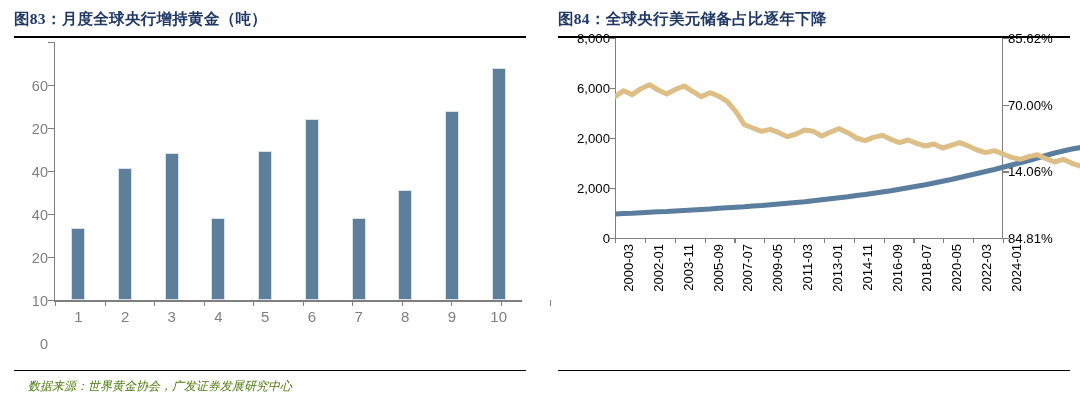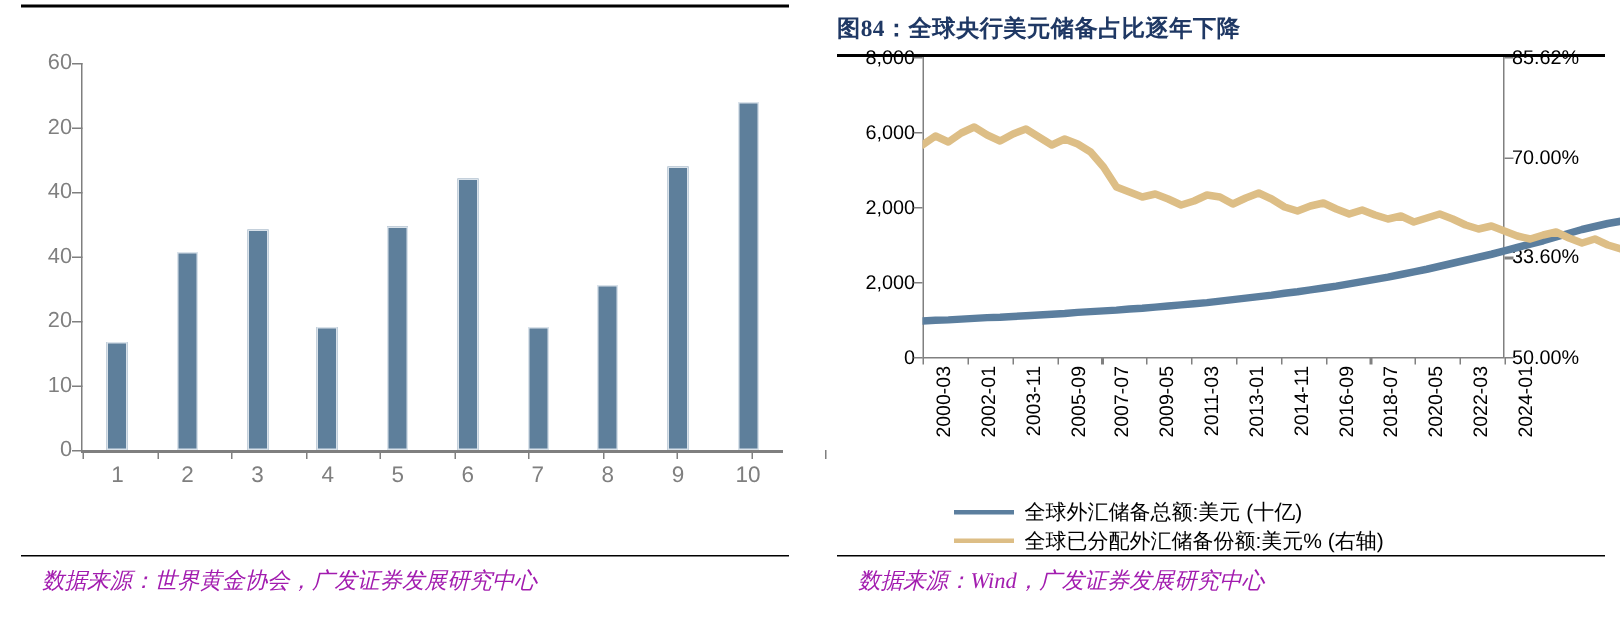--- a/index.html
+++ b/index.html
@@ -19,30 +19,30 @@
     letter-spacing:0.3px;
     padding-top:9px;height:24px;white-space:nowrap;
   }
   .rule-top{border-top:2.2px solid #000;margin-top:3px;}
   .rule-bottom{border-top:1.6px solid #000;}
 
   .plot-area{position:absolute;left:0;right:0;top:34px;bottom:47px;}
 
   .src{
     font-family:"Liberation Serif","DejaVu Serif",serif;
-    font-size:15px;color:#a21caf;font-style:italic;
+    font-size:12px;color:#4d7c0f;font-style:italic;
     padding-top:7px;padding-left:14px;white-space:nowrap;
   }
   .src-wrap{position:absolute;left:0;right:0;bottom:0;height:47px;}
 
   
   .bc{position:absolute;inset:0;}
   .bc-ylabels{position:absolute;left:0;top:8px;width:34px;height:258px;}
   .bc-ylab{position:absolute;right:0;transform:translateY(-50%);
-    font-size:14.5px;color:#7F7F7F;text-align:right;white-space:nowrap;}
+    font-size:14.5px;color:#7F7F7F;text-align:right;white-space:nowrap;margin-top:44px;}
   .bc-axis-v{position:absolute;left:40px;top:8px;width:1.4px;height:258px;background:#7F7F7F;}
   .bc-tick{position:absolute;left:33.5px;width:7px;height:1.4px;background:#7F7F7F;}
   .bc-axis-h{position:absolute;left:40px;top:266px;height:1.6px;background:#7F7F7F;right:4px;}
   .bc-xtick{position:absolute;top:266px;width:1.3px;height:6px;background:#7F7F7F;}
   .bc-plot{position:absolute;left:41px;right:4px;top:8px;height:258px;}
   .bar{position:absolute;bottom:0;background:#5E7F9B;border:1px solid #d9e2ea;box-sizing:border-box;}
   .bc-xlabels{position:absolute;left:41px;right:4px;top:274px;height:26px;}
   .bc-xlab{position:absolute;transform:translateX(-50%);
     font-size:15px;color:#7F7F7F;white-space:nowrap;}
 
@@ -70,20 +70,21 @@
   .leg-line{width:40px;height:3.2px;margin-right:7px;flex:0 0 auto;}
   .leg-txt{font-size:14px;color:#000;white-space:nowrap;}
 </style>
 </head>
 <body>
 
 <div class="sheet">
 
   <div class="panel left">
     <div class="panel-inner">
+      <div class="fig-title">图83：月度全球央行增持黄金（吨）</div>
       <div class="rule-top"></div>
 
       <div class="plot-area">
         <div class="bc" id="bc-root">
           <div class="bc-ylabels">
               <div class="bc-ylab" style="top: 258px;">0</div>
               <div class="bc-ylab" style="top: 215px;">10</div>
               <div class="bc-ylab" style="top: 172px;">20</div>
               <div class="bc-ylab" style="top: 129px;">40</div>
               <div class="bc-ylab" style="top: 86px;">40</div>
@@ -152,22 +153,22 @@
       <div class="plot-area">
         <div class="lc" id="lc-root">
           <div class="lc-yl">
               <div class="lc-lab l" style="top: 200px;">0</div>
               <div class="lc-lab l" style="top: 150px;">2,000</div>
               <div class="lc-lab l" style="top: 100px;">2,000</div>
               <div class="lc-lab l" style="top: 50px;">6,000</div>
               <div class="lc-lab l" style="top: 0px;">8,000</div>
             </div>
           <div class="lc-yr">
-              <div class="lc-lab r" style="top: 200px;">50.00%</div>
-              <div class="lc-lab r" style="top: 133.333px;">33.60%</div>
+              <div class="lc-lab r" style="top: 200px;">84.81%</div>
+              <div class="lc-lab r" style="top: 133.333px;">14.06%</div>
               <div class="lc-lab r" style="top: 66.6667px;">70.00%</div>
               <div class="lc-lab r" style="top: 0px;">85.62%</div>
             </div>
           <div class="lc-axis left"></div>
           <div class="lc-axis right"></div>
           <div class="lc-base"></div>
           <svg class="lc-svg" id="lc-svg" preserveAspectRatio="none" viewBox="0 0 1000 200">
               <polyline points="0.00,176.00 8.62,175.50 17.24,175.25 25.86,174.75 34.48,174.25 43.10,173.75 51.72,173.50 60.34,173.00 68.97,172.50 77.59,172.00 86.21,171.50 94.83,171.00 103.45,170.25 112.07,169.75 120.69,169.25 129.31,168.75 137.93,168.00 146.55,167.50 155.17,166.75 163.79,166.00 172.41,165.25 181.03,164.50 189.66,163.75 198.28,162.75 206.90,161.75 215.52,160.75 224.14,159.75 232.76,158.75 241.38,157.50 250.00,156.50 258.62,155.25 267.24,154.00 275.86,152.75 284.48,151.25 293.10,149.75 301.72,148.25 310.34,146.75 318.97,145.00 327.59,143.25 336.21,141.50 344.83,139.50 353.45,137.50 362.07,135.50 370.69,133.50 379.31,131.50 387.93,129.25 396.55,127.00 405.17,124.75 413.79,122.50 422.41,120.00 431.03,117.50 439.66,115.00 448.28,113.00 456.90,111.00 465.52,109.50 474.14,108.00 482.76,107.00 491.38,106.00 500.00,105.00 508.62,104.00 517.24,103.00 525.86,101.75 534.48,100.25 543.10,98.75 551.72,97.00 560.34,95.00 568.97,92.75 577.59,90.50 586.21,88.25 594.83,85.75 603.45,83.00 612.07,80.00 620.69,77.00 629.31,73.75 637.93,70.50 646.55,67.00 655.17,63.25 663.79,59.50 672.41,55.75 681.03,52.00 689.66,48.50 698.28,45.25 706.90,42.50 715.52,40.25 724.14,38.50 732.76,37.00 741.38,35.75 750.00,34.50 758.62,33.50 767.24,32.50 775.86,31.50 784.48,30.50 793.10,29.25 801.72,28.00 810.34,26.75 818.97,25.50 827.59,24.25 836.21,23.25 844.83,22.50 853.45,27.50 862.07,30.00 870.69,29.25 879.31,31.25 887.93,32.50 896.55,31.00 905.17,29.50 913.79,30.25 922.41,31.50 931.03,30.00 939.66,28.50 948.28,29.50 956.90,30.50 965.52,29.25 974.14,28.00 982.76,28.75 991.38,29.75 1000.00,28.25" fill="none" stroke="#5B7E9E" stroke-width="5" vector-effect="non-scaling-stroke" stroke-linejoin="round" stroke-linecap="round"></polyline>
               <polyline points="0.00,58.67 8.62,52.67 17.24,56.67 25.86,50.67 34.48,46.67 43.10,52.00 51.72,56.00 60.34,51.33 68.97,48.00 77.59,53.33 86.21,58.67 94.83,54.67 103.45,58.00 112.07,63.33 120.69,73.33 129.31,86.67 137.93,90.00 146.55,93.33 155.17,91.33 163.79,94.67 172.41,98.67 181.03,96.00 189.66,92.00 198.28,93.33 206.90,98.00 215.52,94.00 224.14,90.67 232.76,94.67 241.38,100.00 250.00,102.67 258.62,99.33 267.24,97.33 275.86,101.33 284.48,104.67 293.10,102.00 301.72,105.33 310.34,108.00 318.97,106.00 327.59,110.00 336.21,107.33 344.83,104.67 353.45,108.00 362.07,112.00 370.69,114.67 379.31,112.67 387.93,116.00 396.55,119.33 405.17,121.33 413.79,118.67 422.41,116.67 431.03,120.67 439.66,124.00 448.28,121.33 456.90,125.33 465.52,128.00 474.14,124.67 482.76,120.67 491.38,117.33 500.00,114.67 508.62,112.00 517.24,109.33 525.86,106.67 534.48,104.00 543.10,106.00 551.72,108.67 560.34,110.67 568.97,108.00 577.59,105.33 586.21,102.67 594.83,104.67 603.45,106.67 612.07,109.33 620.69,112.00 629.31,114.67 637.93,117.33 646.55,120.00 655.17,122.67 663.79,125.33 672.41,128.00 681.03,126.00 689.66,128.67 698.28,131.33 706.90,129.33 715.52,132.67 724.14,135.33 732.76,134.00 741.38,137.33 750.00,140.00 758.62,142.67 767.24,145.33 775.86,142.00 784.48,139.33 793.10,142.67 801.72,145.33 810.34,148.00 818.97,146.00 827.59,149.33 836.21,146.67 844.83,150.00 853.45,146.67 862.07,149.33 870.69,145.33 879.31,148.67 887.93,144.67 896.55,147.33 905.17,144.00 913.79,146.67 922.41,149.33 931.03,146.00 939.66,148.67 948.28,147.33 956.90,150.00 965.52,148.00 974.14,150.67 982.76,153.33 991.38,154.67 1000.00,152.00" fill="none" stroke="#DDBE86" stroke-width="5" vector-effect="non-scaling-stroke" stroke-linejoin="round" stroke-linecap="round"></polyline>
             </svg>
@@ -179,30 +180,20 @@
               <div class="lc-xlab" style="left: 125.385px;">2007-07</div>
               <div class="lc-xlab" style="left: 155.231px;">2009-05</div>
               <div class="lc-xlab" style="left: 185.077px;">2011-03</div>
               <div class="lc-xlab" style="left: 214.923px;">2013-01</div>
               <div class="lc-xlab" style="left: 244.769px;">2014-11</div>
               <div class="lc-xlab" style="left: 274.615px;">2016-09</div>
               <div class="lc-xlab" style="left: 304.462px;">2018-07</div>
               <div class="lc-xlab" style="left: 334.308px;">2020-05</div>
               <div class="lc-xlab" style="left: 364.154px;">2022-03</div>
               <div class="lc-xlab" style="left: 394px;">2024-01</div>
-            </div>
-          <div class="legend" id="lc-legend">
-              <div class="leg-row">
-                <span class="leg-line" style="background: rgb(91, 126, 158);"></span>
-                <span class="leg-txt">全球外汇储备总额:美元 (十亿)</span>
-              </div>
-              <div class="leg-row">
-                <span class="leg-line" style="background: rgb(221, 190, 134);"></span>
-                <span class="leg-txt">全球已分配外汇储备份额:美元% (右轴)</span>
-              </div>
             </div>
         <div class="lc-tk l" style="top: 204px;"></div>
             <div class="lc-tk l" style="top: 154px;"></div>
             <div class="lc-tk l" style="top: 104px;"></div>
             <div class="lc-tk l" style="top: 54px;"></div>
             <div class="lc-tk l" style="top: 4px;"></div>
             <div class="lc-tk r" style="top: 204px;"></div>
             <div class="lc-tk r" style="top: 137.333px;"></div>
             <div class="lc-tk r" style="top: 70.6667px;"></div>
             <div class="lc-tk r" style="top: 4px;"></div>
@@ -218,18 +209,17 @@
             <div class="lc-xtk" style="left: 325.615px;"></div>
             <div class="lc-xtk" style="left: 355.462px;"></div>
             <div class="lc-xtk" style="left: 385.308px;"></div>
             <div class="lc-xtk" style="left: 415.154px;"></div>
             <div class="lc-xtk" style="left: 445px;"></div>
           </div>
       </div>
 
       <div class="src-wrap">
         <div class="rule-bottom"></div>
-        <div class="src">数据来源：Wind，广发证券发展研究中心</div>
       </div>
     </div>
   </div>
 
 </div>
 
 </body></html>

